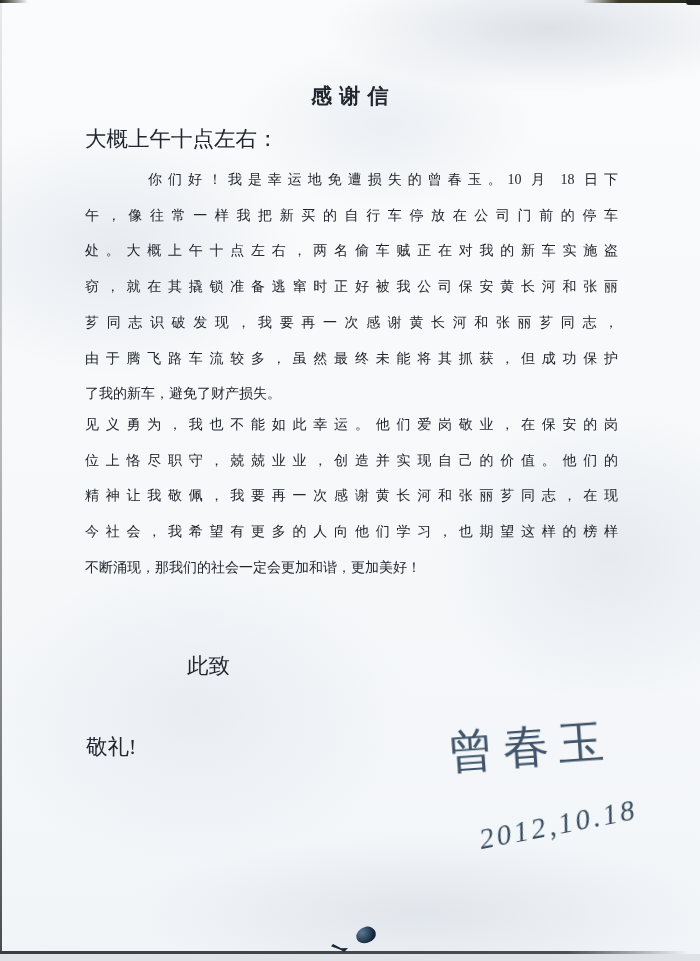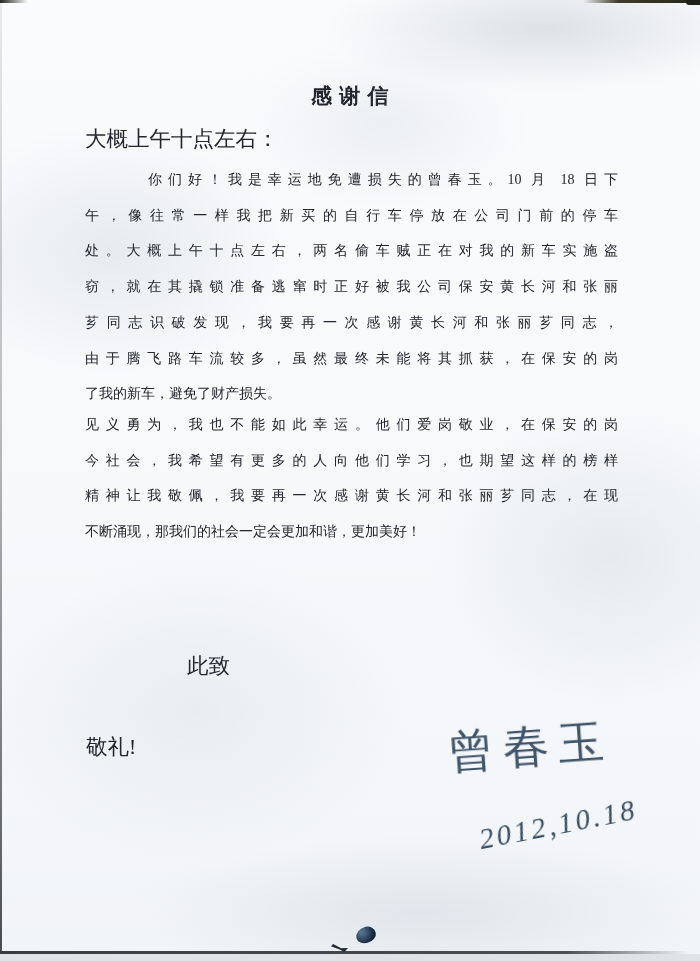--- a/index.html
+++ b/index.html
@@ -158,28 +158,29 @@
   <div class="letter-title">感 谢 信</div>
 
   <div class="salutation">大概上午十点左右：</div>
 
   <div class="para para-1">
     <div class="line first">你们好！我是幸运地免遭损失的曾春玉。10 月 18 日下</div>
     <div class="line">午，像往常一样我把新买的自行车停放在公司门前的停车</div>
     <div class="line">处。大概上午十点左右，两名偷车贼正在对我的新车实施盗</div>
     <div class="line">窃，就在其撬锁准备逃窜时正好被我公司保安黄长河和张丽</div>
     <div class="line">芗同志识破发现，我要再一次感谢黄长河和张丽芗同志，</div>
-    <div class="line">由于腾飞路车流较多，虽然最终未能将其抓获，在保安的岗</div>
+    <div class="line">由于腾飞路车流较多，虽然最终未能将其抓获，但成功保护</div>
     <div class="line last">了我的新车，避免了财产损失。</div>
   </div>
 
   <div class="para para-2">
     <div class="line">见义勇为，我也不能如此幸运。他们爱岗敬业，在保安的岗</div>
+    <div class="line">位上恪尽职守，兢兢业业，创造并实现自己的价值。他们的</div>
+    <div class="line">精神让我敬佩，我要再一次感谢黄长河和张丽芗同志，在现</div>
     <div class="line">今社会，我希望有更多的人向他们学习，也期望这样的榜样</div>
-    <div class="line">精神让我敬佩，我要再一次感谢黄长河和张丽芗同志，在现</div>
     <div class="line last">不断涌现，那我们的社会一定会更加和谐，更加美好！</div>
   </div>
 
   <div class="closing-zhici">此致</div>
   <div class="closing-jingli">敬礼!</div>
 
   <div class="sig-name">曾春玉</div>
   <div class="sig-date">2012,10.18</div>
 
   <div class="edge-top-left"></div>

